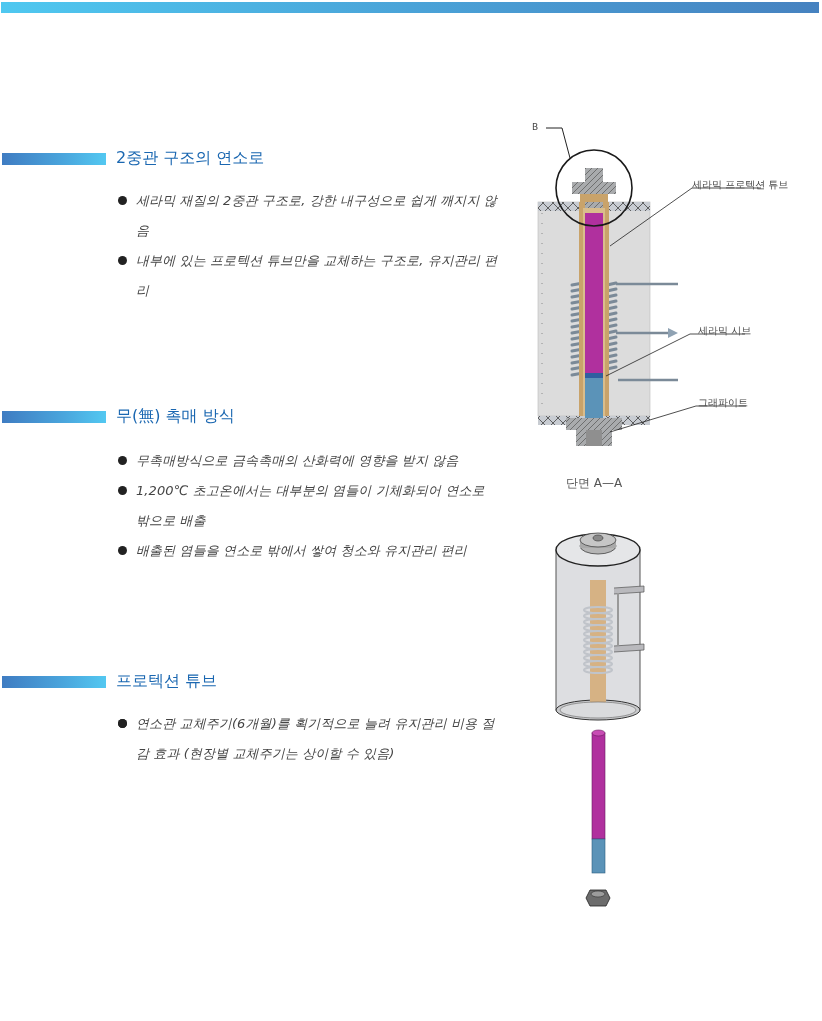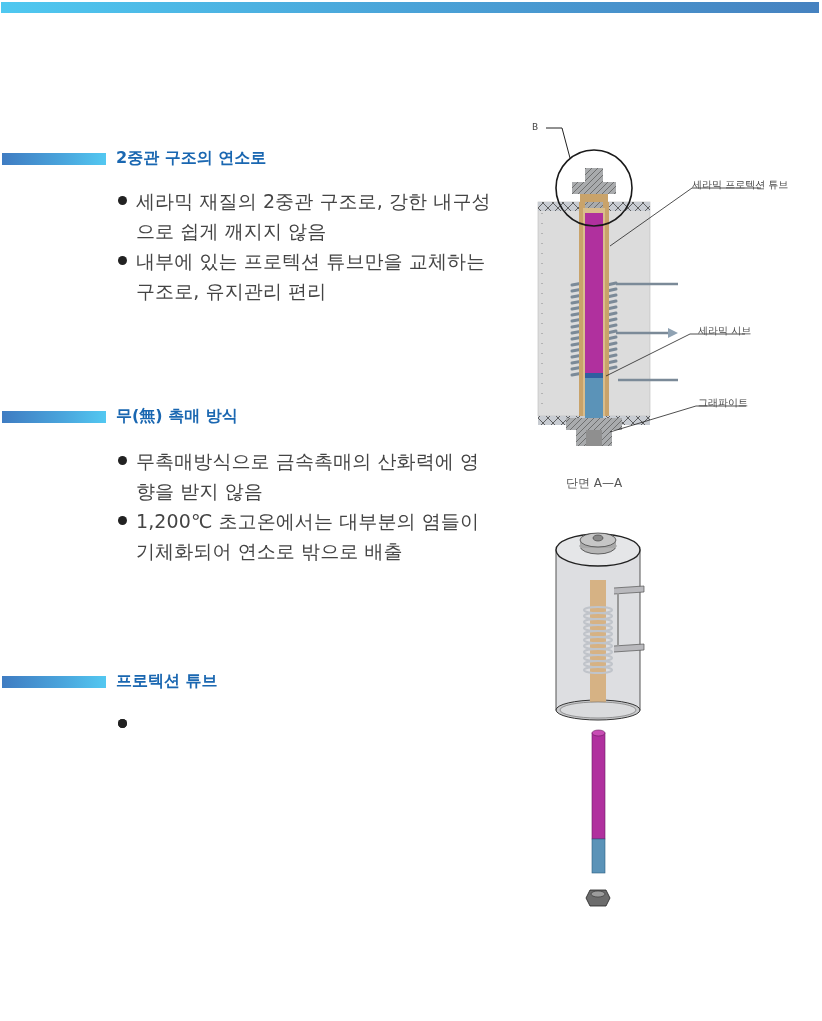--- a/index.html
+++ b/index.html
@@ -11,27 +11,27 @@
       position: absolute; left: 1px; top: 2px; width: 818px; height: 11px;
       background: linear-gradient(to right, #4fc8f0 0%, #4aa3d8 50%, #4682c0 100%);
     }
     .section { position: absolute; left: 0; width: 510px; }
     .section-head { position: relative; height: 24px; }
     .head-bar {
       position: absolute; left: 2px; top: 5px; width: 104px; height: 12px;
       background: linear-gradient(to right, #3f7cc2 0%, #4aa6dd 60%, #53c8f1 100%);
     }
     .head-title {
-      position: absolute; left: 116px; top: 0; font-size: 16px; font-weight: bold;
+      position: absolute; left: 116px; top: 0; font-size: 16px; font-weight: normal;
       color: #1a67b1; letter-spacing: 0px; white-space: nowrap;
     }
     .bullets { list-style: none; margin: 0; padding: 0; position: absolute; left: 118px; width: 380px; }
     .bullets li {
-      position: relative; padding-left: 18px; font-size: 19px; line-height: 30px;
-      color: #444444; letter-spacing: 0.1px;
+      position: relative; padding-left: 18px; font-size: 13px; line-height: 30px;
+      color: #444444; letter-spacing: 0.1px; font-style: italic;
     }
     .bullets li .dot {
       position: absolute; left: 0; top: 10px; width: 9px; height: 9px; border-radius: 50%;
       background: #222222;
     }
     .diagram { position: absolute; left: 528px; top: 118px; width: 260px; height: 380px; }
     .label-small { position: absolute; font-size: 10px; color: #444; white-space: nowrap; }
     .caption { position: absolute; font-size: 12px; color: #555; white-space: nowrap; }
     .illus { position: absolute; left: 548px; top: 528px; width: 130px; height: 390px; }
   </style>
@@ -52,31 +52,32 @@
 </div>
 
 <div class="section" style="top:406px;">
   <div class="section-head">
     <div class="head-bar"></div>
     <div class="head-title">무(無) 촉매 방식</div>
   </div>
   <ul class="bullets" style="top:40px;">
     <li><span class="dot"></span><span>무촉매방식으로 금속촉매의 산화력에 영향을 받지 않음</span></li>
     <li><span class="dot"></span><span>1,200℃ 초고온에서는 대부분의 염들이 기체화되어 연소로 밖으로 배출</span></li>
+    <li><span class="dot"></span><span>배출된 염들을 연소로 밖에서 쌓여 청소와 유지관리 편리</span></li>
   </ul>
 </div>
 
 <div class="section" style="top:671px;">
   <div class="section-head">
     <div class="head-bar"></div>
     <div class="head-title">프로텍션 튜브</div>
   </div>
   <ul class="bullets" style="top:38px;">
     <li><span class="dot"></span></li>
-    <li><span class="dot"></span></li>
+    <li><span class="dot"></span><span>연소관 교체주기(6개월)를 획기적으로 늘려 유지관리 비용 절감 효과 (현장별 교체주기는 상이할 수 있음)</span></li>
   </ul>
 </div>
 
 <div class="diagram">
   <svg width="260" height="380" viewBox="0 0 260 380">
     <defs>
       <pattern id="xhatch" width="10" height="10" patternUnits="userSpaceOnUse">
         <rect width="10" height="10" fill="#c8ccd2"></rect>
         <path d="M0,0 L10,10 M10,0 L0,10" stroke="#444" stroke-width="0.8"></path>
       </pattern>

